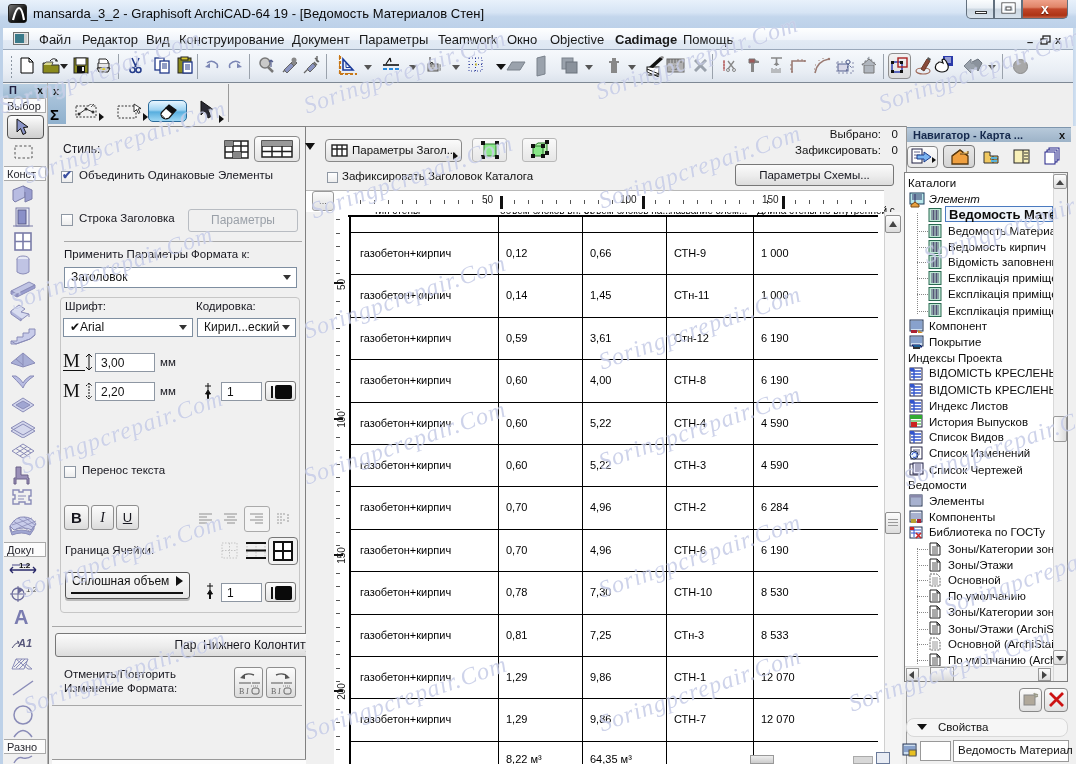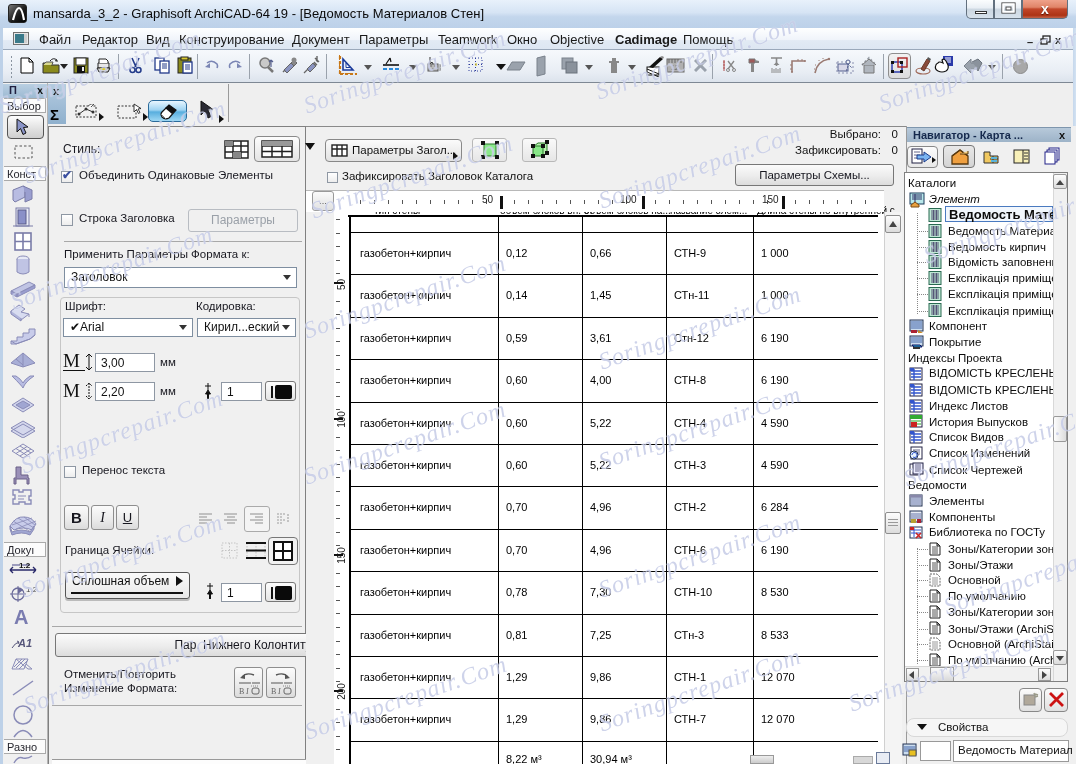--- a/index.html
+++ b/index.html
@@ -829,21 +829,21 @@
 <span class="cellt" style="left:506px;top:671px;z-index:4;">1,29</span>
 <span class="cellt" style="left:590px;top:671px;z-index:4;">9,86</span>
 <span class="cellt" style="left:674px;top:671px;z-index:4;">СТН-1</span>
 <span class="cellt" style="left:761px;top:671px;z-index:4;">12 070</span>
 <span class="cellt" style="left:360px;top:713px;z-index:4;">газобетон+кирпич</span>
 <span class="cellt" style="left:506px;top:713px;z-index:4;">1,29</span>
 <span class="cellt" style="left:590px;top:713px;z-index:4;">9,86</span>
 <span class="cellt" style="left:674px;top:713px;z-index:4;">СТН-7</span>
 <span class="cellt" style="left:761px;top:713px;z-index:4;">12 070</span>
 <span class="cellt" style="left:506px;top:753px;z-index:4;">8,22 м³</span>
-<span class="cellt" style="left:590px;top:753px;z-index:4;">30,94 м³</span>
+<span class="cellt" style="left:590px;top:753px;z-index:4;">64,35 м³</span>
 </div>
 
 <div class="abs" style="left:884px;top:212px;width:18px;height:552px;background:#f4f4f4;border-left:1px solid #d0d0d0;z-index:2;"></div>
 <div class="abs" style="left:885px;top:215px;width:16px;height:18px;border:1px solid #8e8e8e;border-radius:2px;background:linear-gradient(#fdfdfd,#dcdcdc);z-index:3;"></div>
 <div class="abs" style="left:889px;top:221px;width:0;height:0;border-left:4px solid transparent;border-right:4px solid transparent;border-bottom:6px solid #444;z-index:4;"></div>
 <div class="abs" style="left:885px;top:512px;width:16px;height:22px;border:1px solid #8e8e8e;border-radius:2px;background:linear-gradient(#fdfdfd,#dcdcdc);z-index:3;"></div>
 <div class="abs" style="left:888px;top:519px;width:10px;height:1px;background:#999;box-shadow:0 3px 0 #999,0 6px 0 #999;z-index:4;"></div>
 <div class="abs" style="left:750px;top:755px;width:24px;height:9px;background:linear-gradient(#eee,#ccc);border:1px solid #999;z-index:4;"></div>
 <div class="abs" style="left:853px;top:756px;width:20px;height:8px;background:#d8d8d8;border:1px solid #aaa;z-index:4;"></div>
 <div class="abs" style="left:876px;top:752px;width:14px;height:12px;background:#e8ecf4;border:1px solid #6a7a9a;z-index:4;"></div>

